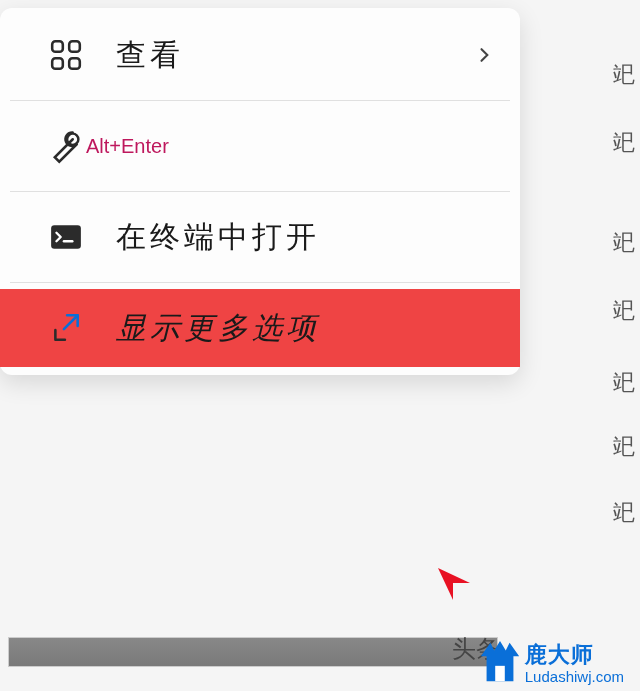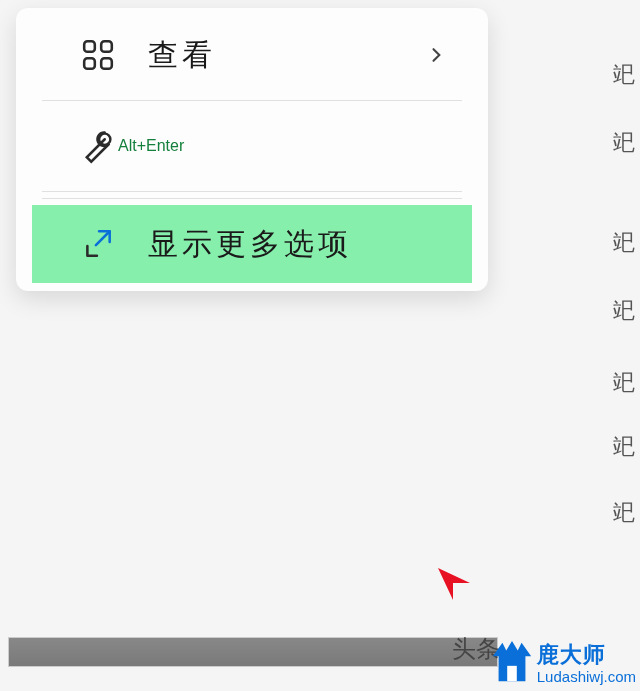--- a/index.html
+++ b/index.html
@@ -12,40 +12,41 @@
       width: 640px;
       height: 691px;
       background: #f5f5f5;
       font-family: "Segoe UI", "Microsoft YaHei", sans-serif;
       position: relative;
       overflow: hidden;
     }
 
     .context-menu {
       position: absolute;
-      left: 16px;
+      left: 0;
       top: 8px;
-      width: 472px;
+      width: 520px;
       background: #fdfdfd;
       border-radius: 12px;
       box-shadow: 0 8px 24px rgba(0,0,0,0.12);
-      padding: 8px 16px;
+      padding: 8px 0;
     }
 
     .menu-item {
       display: flex;
       align-items: center;
       height: 78px;
       padding: 0 24px 0 46px;
       cursor: default;
       position: relative;
     }
 
     .menu-item.highlighted {
-      background: #86efac;
+      background: #ef4444;
+      font-style: italic;
     }
 
     .menu-icon {
       width: 40px;
       height: 40px;
       display: flex;
       align-items: center;
       justify-content: center;
       flex-shrink: 0;
     }
@@ -53,22 +54,22 @@
     .menu-label {
       font-size: 30px;
       font-weight: 500;
       color: #1a1a1a;
       margin-left: 30px;
       letter-spacing: 4px;
       flex: 1;
     }
 
     .menu-shortcut {
-      font-size: 16px;
-      color: #15803d;
+      font-size: 20px;
+      color: #be185d;
       margin-right: 6px;
       text-align: right;
     }
 
     .menu-chevron {
       width: 24px;
       height: 24px;
       display: flex;
       align-items: center;
       justify-content: center;
@@ -92,21 +93,21 @@
       left: 8px;
       bottom: 24px;
       width: 490px;
       height: 30px;
       background: linear-gradient(#888,#7a7a7a);
       border: 1px solid #ccc;
     }
 
     .watermark {
       position: absolute;
-      right: 4px;
+      right: 16px;
       bottom: 6px;
       display: flex;
       align-items: flex-end;
       gap: 2px;
     }
 
     .watermark-logo {
       width: 46px;
       height: 46px;
     }
@@ -187,20 +188,30 @@
       <svg viewBox="0 0 32 32" width="36" height="36" fill="none" stroke="#2b2b2b" stroke-width="2.2" stroke-linecap="round">
         <path d="M22 4 a6 6 0 1 0 4 10 L10 30 l-4-4 L22 10"></path>
         <circle cx="22" cy="10" r="5"></circle>
       </svg>
     </span>
     <span class="menu-shortcut">Alt+Enter</span>
   </div>
 
   <div class="separator"></div>
 
+  <div class="menu-item">
+    <span class="menu-icon">
+      <svg viewBox="0 0 32 32" width="34" height="34">
+        <rect x="2" y="5" width="28" height="22" rx="3" fill="#2b2b2b"></rect>
+        <path d="M7 12 L11 16 L7 20" stroke="#fff" stroke-width="2.2" fill="none" stroke-linecap="round" stroke-linejoin="round"></path>
+        <path d="M14 20 L22 20" stroke="#fff" stroke-width="2.2" stroke-linecap="round"></path>
+      </svg>
+    </span>
+    <span class="menu-label">在终端中打开</span>
+  </div>
 
   <div class="separator"></div>
 
   <div class="menu-item highlighted">
     <span class="menu-icon">
       <svg viewBox="0 0 32 32" width="34" height="34" fill="none" stroke-width="2.4" stroke-linecap="round" stroke-linejoin="round">
         <path d="M6 18 L6 27 L15 27" stroke="#2b2b2b"></path>
         <path d="M17 4 L27 4 L27 14" stroke="#0a6fd8"></path>
         <path d="M27 4 L14 17" stroke="#0a6fd8"></path>
       </svg>

